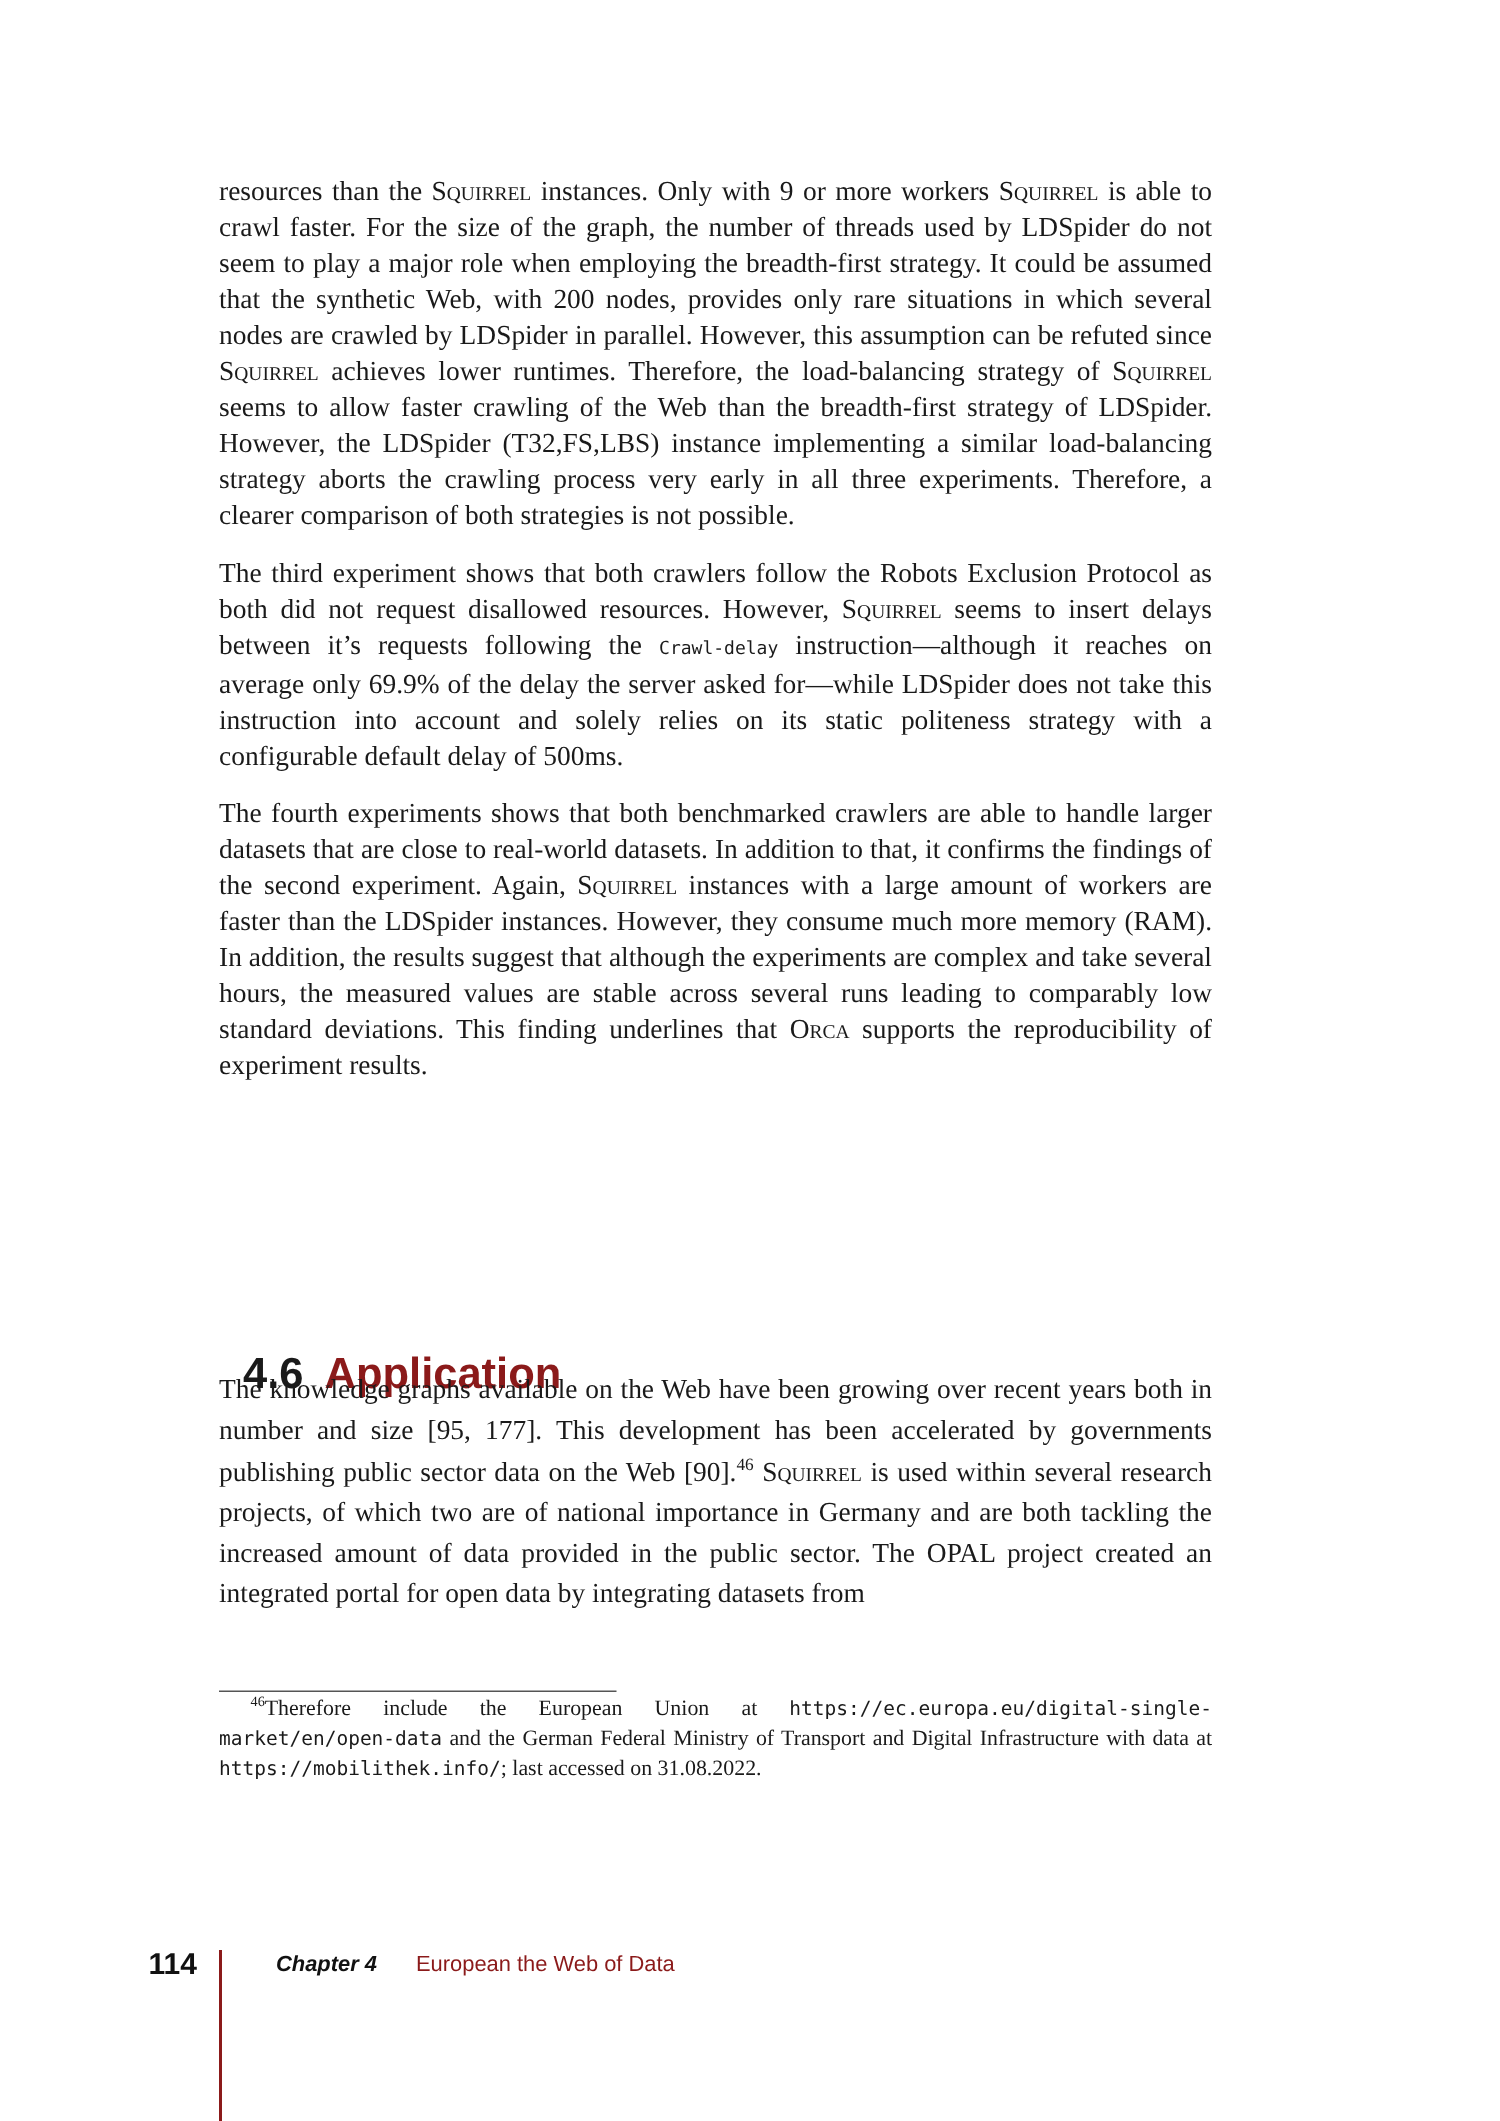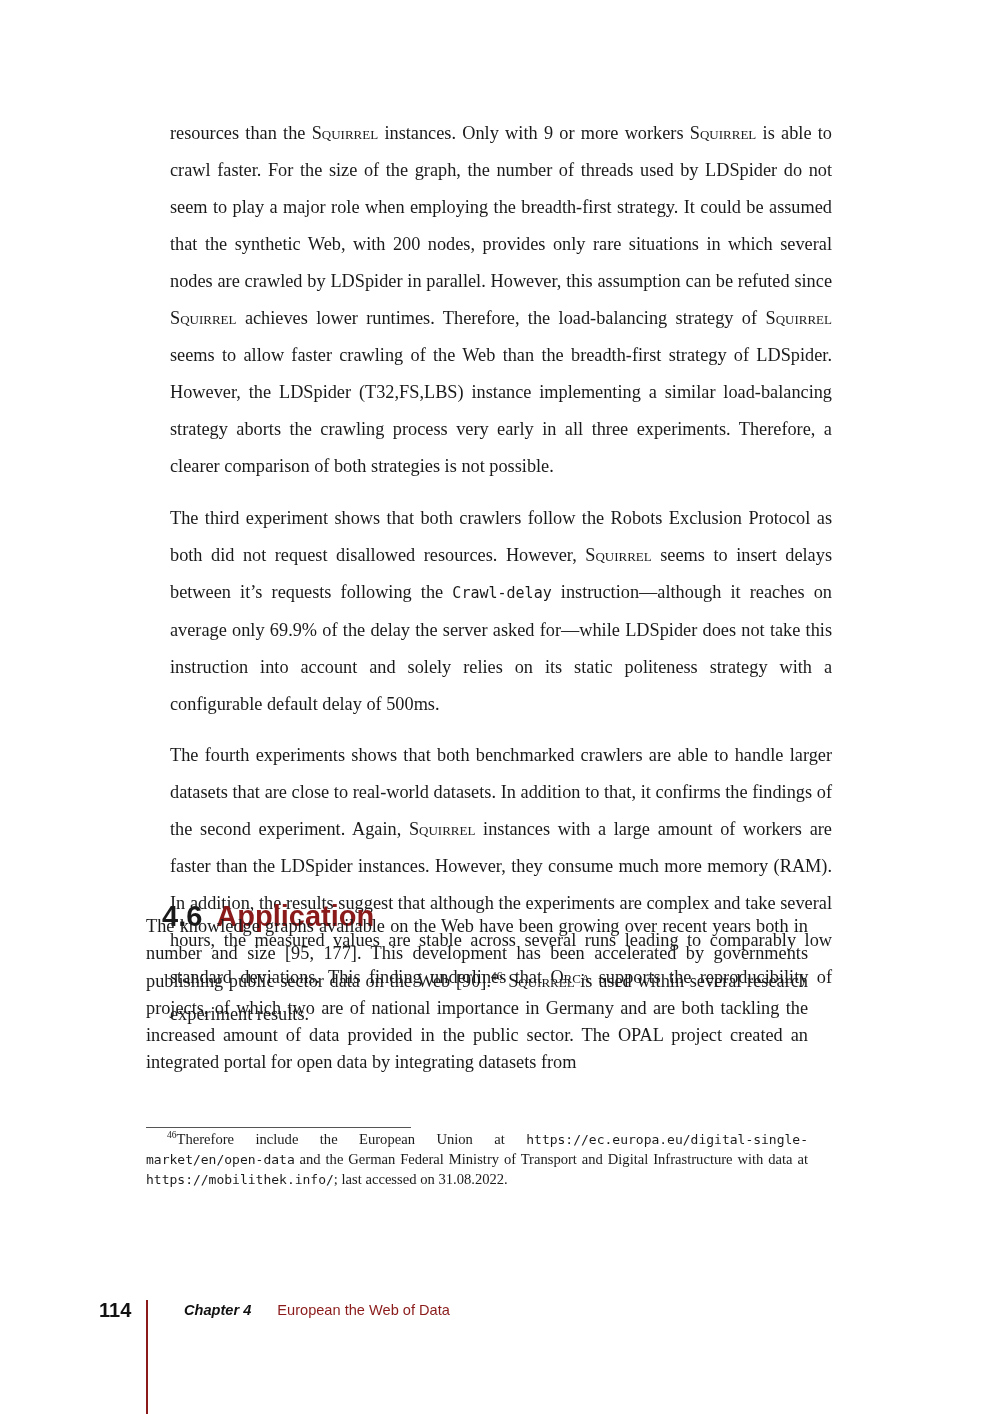--- a/index.html
+++ b/index.html
@@ -14,33 +14,32 @@
       overflow: hidden;
       color: #1a1a1a;
     }
     .page-body {
       position: absolute;
       left: 146px;
       top: 115px;
       width: 662px;
       font-family: "Liberation Serif", "DejaVu Serif", serif;
       font-size: 18.3px;
-      line-height: 37px;
+      line-height: 24px;
       text-align: justify;
-      margin-left: 24px;
     }
     .para {
       margin: 0 0 14.5px 0;
     }
     .sc {
       font-variant: small-caps;
     }
     .mono {
       font-family: "DejaVu Sans Mono", "Liberation Mono", monospace;
-      font-size: 15px;
+      font-size: 12px;
     }
     .section-heading {
       position: absolute;
       left: 146px;
       top: 882px;
       font-family: "Liberation Sans", "DejaVu Sans", sans-serif;
       font-size: 29px;
       line-height: 36px;
       font-weight: bold;
       margin: 16px;

